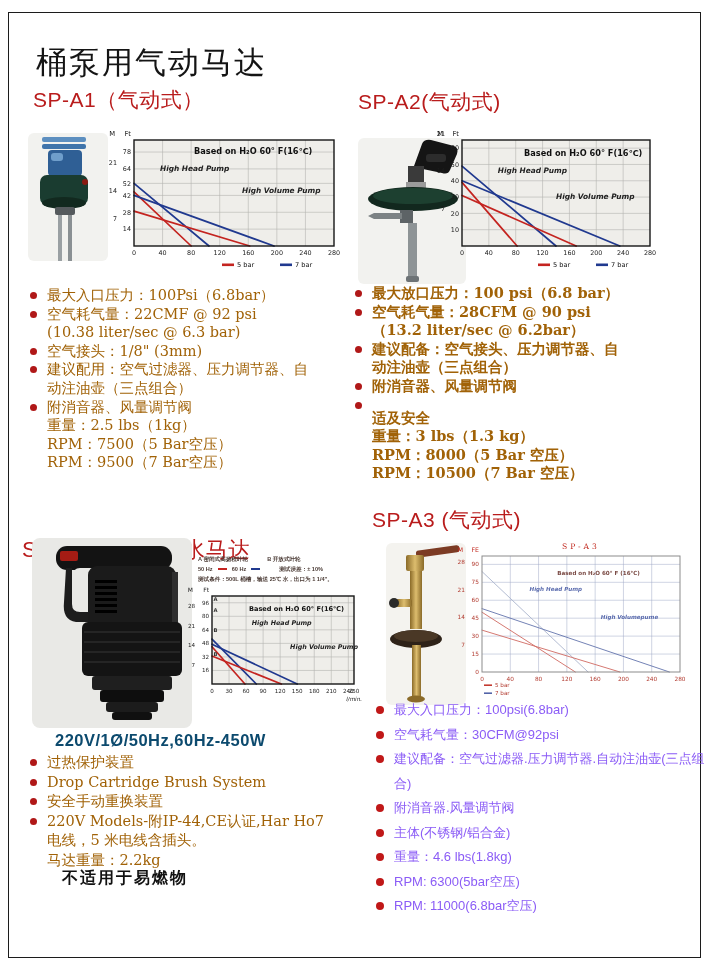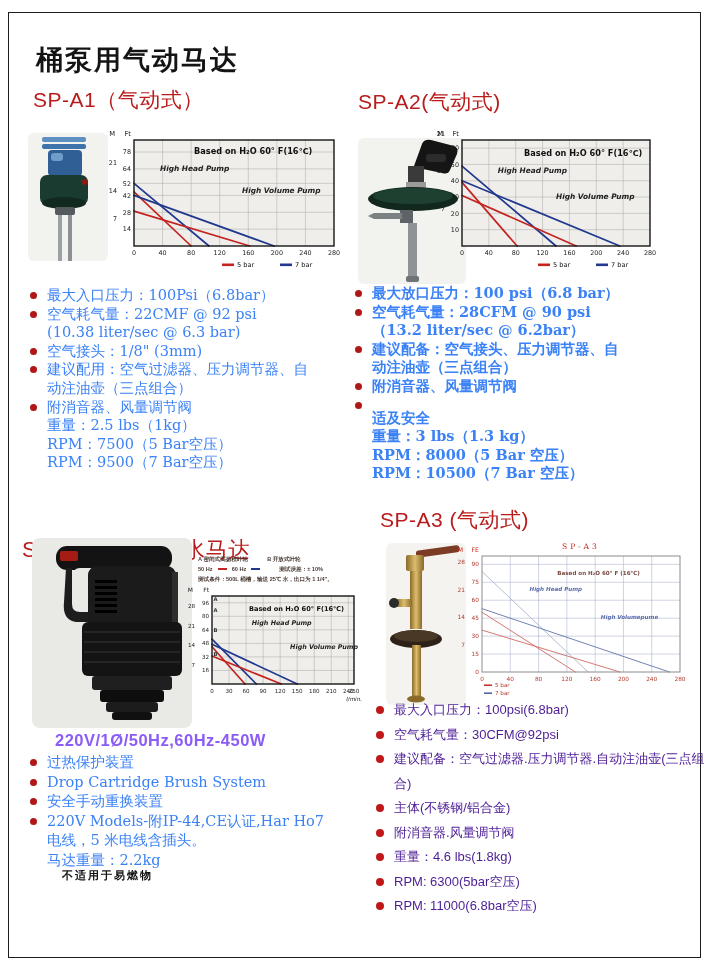--- a/index.html
+++ b/index.html
@@ -2,51 +2,51 @@
 <html><head>
 <meta charset="utf-8">
 <style>
   html,body{margin:0;padding:0;}
   body{
     position:relative;width:710px;height:964px;background:#ffffff;
     font-family:"Liberation Sans",sans-serif;color:#141414;overflow:hidden;
   }
   .frame{position:absolute;left:8px;top:12px;width:693px;height:946px;
     border:1.3px solid #1c1c1c;box-sizing:border-box;}
-  .page-title{position:absolute;left:36px;top:42px;font-size:27px;font-weight:700;
+  .page-title{position:absolute;left:36px;top:42px;font-size:31px;font-weight:400;
     letter-spacing:2px;}
   .sec-h{position:absolute;font-size:21px;color:#b91c1c;letter-spacing:.5px;}
   .h-a1{left:33px;top:86px;}
   .h-a2{left:358px;top:88px;}
   .h-odp{left:22px;top:488px;font-size:22px;margin-top:47px;}
-  .h-a3{left:380px;top:506px;}
+  .h-a3{left:372px;top:506px;}
   .photo{position:absolute;}
   .chart{position:absolute;}
   #chart-a1{left:101px;top:126px;}
   #chart-a2{left:429px;top:126px;}
   #chart-odp{left:182px;top:584px;}
   #chart-a3{left:450px;top:540px;}
   .bullets{position:absolute;}
   .brow{display:flex;align-items:flex-start;}
   .dot{flex:0 0 7px;width:7px;height:7px;border-radius:50%;background:#b01818;
     margin:6px 10px 0 0;}
   .dot.hide{visibility:hidden;}
   .bullets.serif .btxt{font-family:"DejaVu Serif",serif;font-size:14.5px;
-    line-height:18.6px;color:#3b82f6;}
+    line-height:18.6px;color:#a16207;}
   #list-odp.serif .btxt{line-height:19.5px;}
   .bullets.mono .btxt{font-family:"Liberation Sans",sans-serif;font-size:13px;
-    line-height:24.5px;color:#4c1d95;}
+    line-height:24.5px;color:#8b5cf6;}
   .bullets.mono .dot{width:8px;height:8px;flex-basis:8px;margin-top:8px;background:#c01818;}
   #list-a1{left:30px;top:286px;width:330px;}
   #list-a2{left:355px;top:284px;width:350px;font-weight:bold;}
   #list-odp{left:30px;top:753px;width:332px;}
   #list-a3{left:376px;top:698px;width:334px;}
   .power{position:absolute;left:55px;top:731px;font-size:16.5px;font-weight:700;
-    color:#8b5cf6;letter-spacing:.5px;}
-  .warning{position:absolute;left:62px;top:868px;font-size:11px;font-weight:700;
+    color:#0c4a6e;letter-spacing:.5px;}
+  .warning{position:absolute;left:62px;top:868px;font-size:16px;font-weight:700;
     letter-spacing:2px;color:#111;}
   .odp-info{position:absolute;left:198px;top:554px;width:172px;font-size:5.6px;
     line-height:1.8;color:#4a3a34;font-weight:700;}
   .odp-info .irow{display:flex;align-items:center;gap:5px;white-space:nowrap;}
   .odp-info .gapL{margin-left:14px;}
   .dashline{display:inline-block;width:9px;height:2px;}
   .dashline.red{background:#c42420;}
   .dashline.blue{background:#20398f;}
 </style>
 </head>
@@ -481,28 +481,28 @@
     <div class="brow">
       <span class="dot"></span>
       <span class="btxt">空气耗气量：30CFM@92psi</span>
     </div>
     <div class="brow">
       <span class="dot"></span>
       <span class="btxt">建议配备：空气过滤器.压力调节器.自动注油壶(三点组合)</span>
     </div>
     <div class="brow">
       <span class="dot"></span>
+      <span class="btxt">附消音器.风量调节阀</span>
+    </div>
+    <div class="brow">
+      <span class="dot"></span>
       <span class="btxt">主体(不锈钢/铝合金)</span>
     </div>
     <div class="brow">
       <span class="dot"></span>
-      <span class="btxt">附消音器.风量调节阀</span>
-    </div>
-    <div class="brow">
-      <span class="dot"></span>
       <span class="btxt">重量：4.6 lbs(1.8kg)</span>
     </div>
     <div class="brow">
       <span class="dot"></span>
       <span class="btxt">RPM: 6300(5bar空压)</span>
     </div>
     <div class="brow">
       <span class="dot"></span>
       <span class="btxt">RPM: 11000(6.8bar空压)</span>
     </div>

